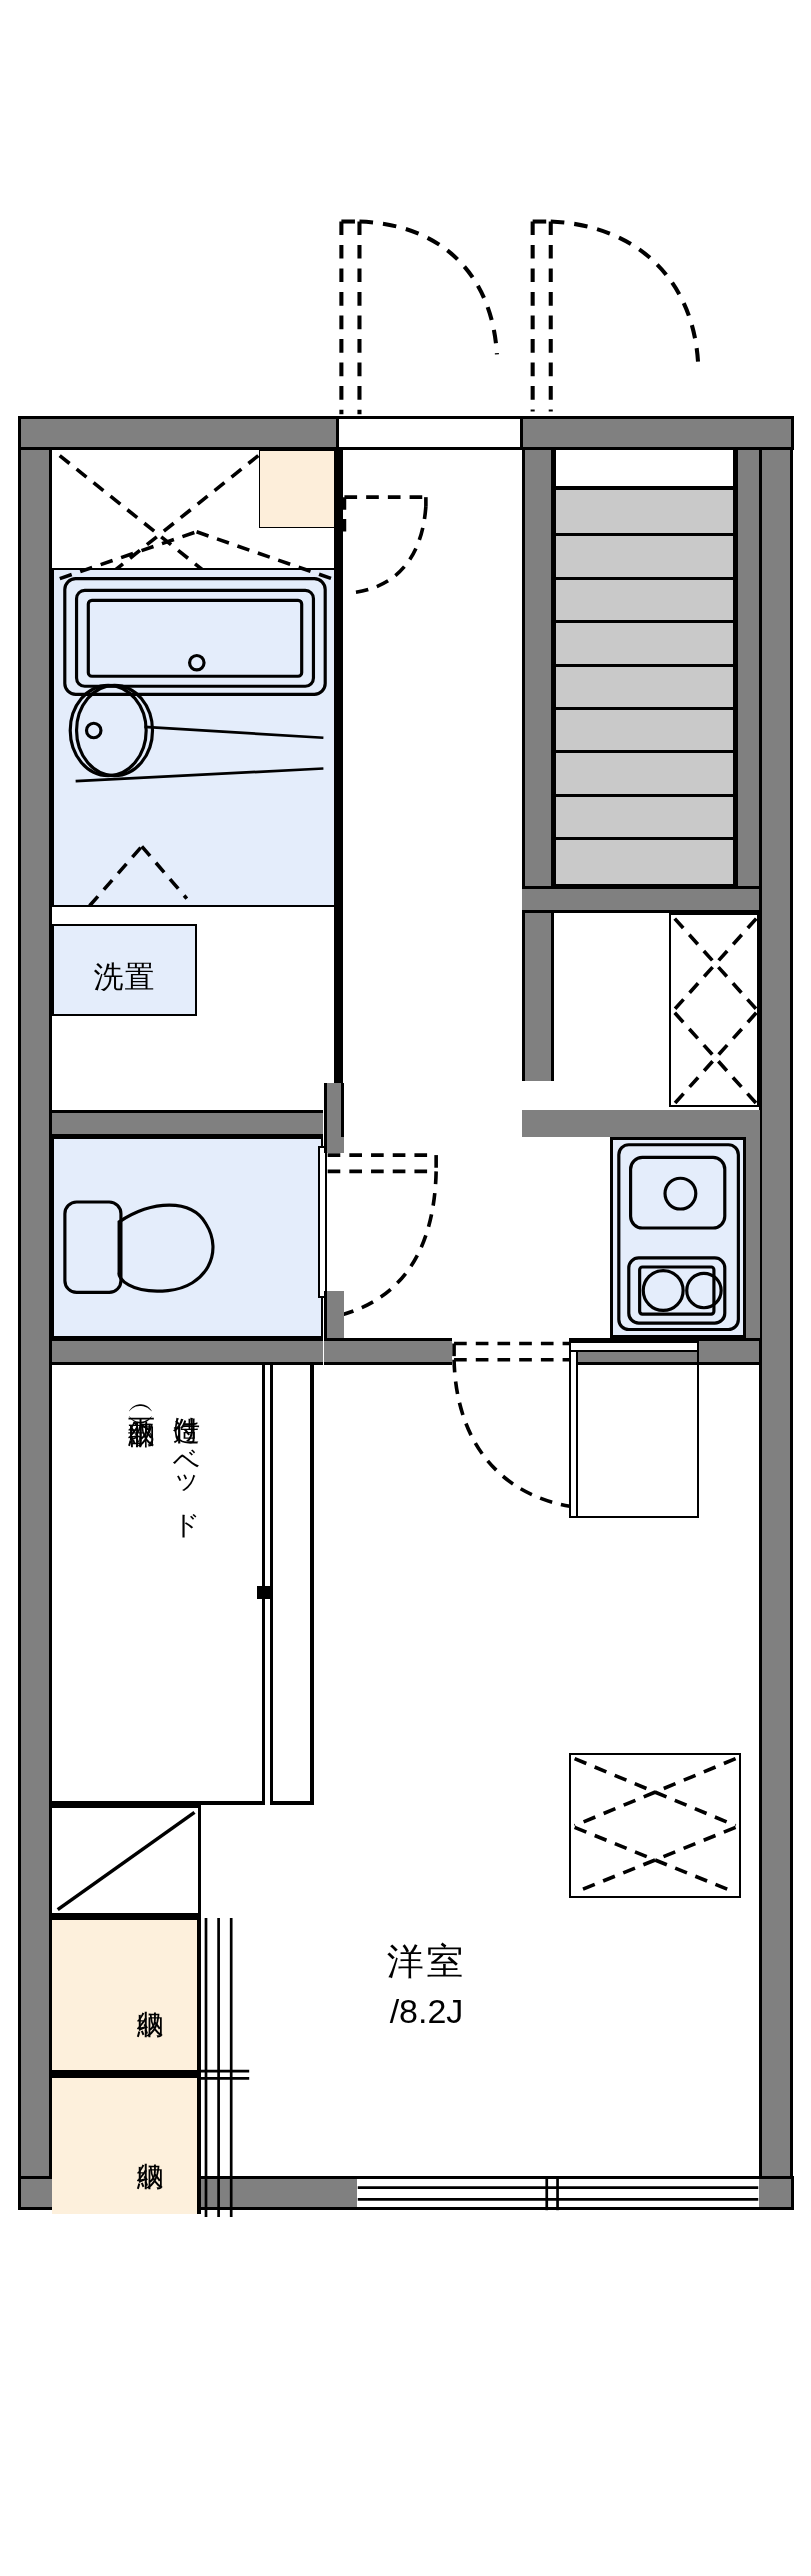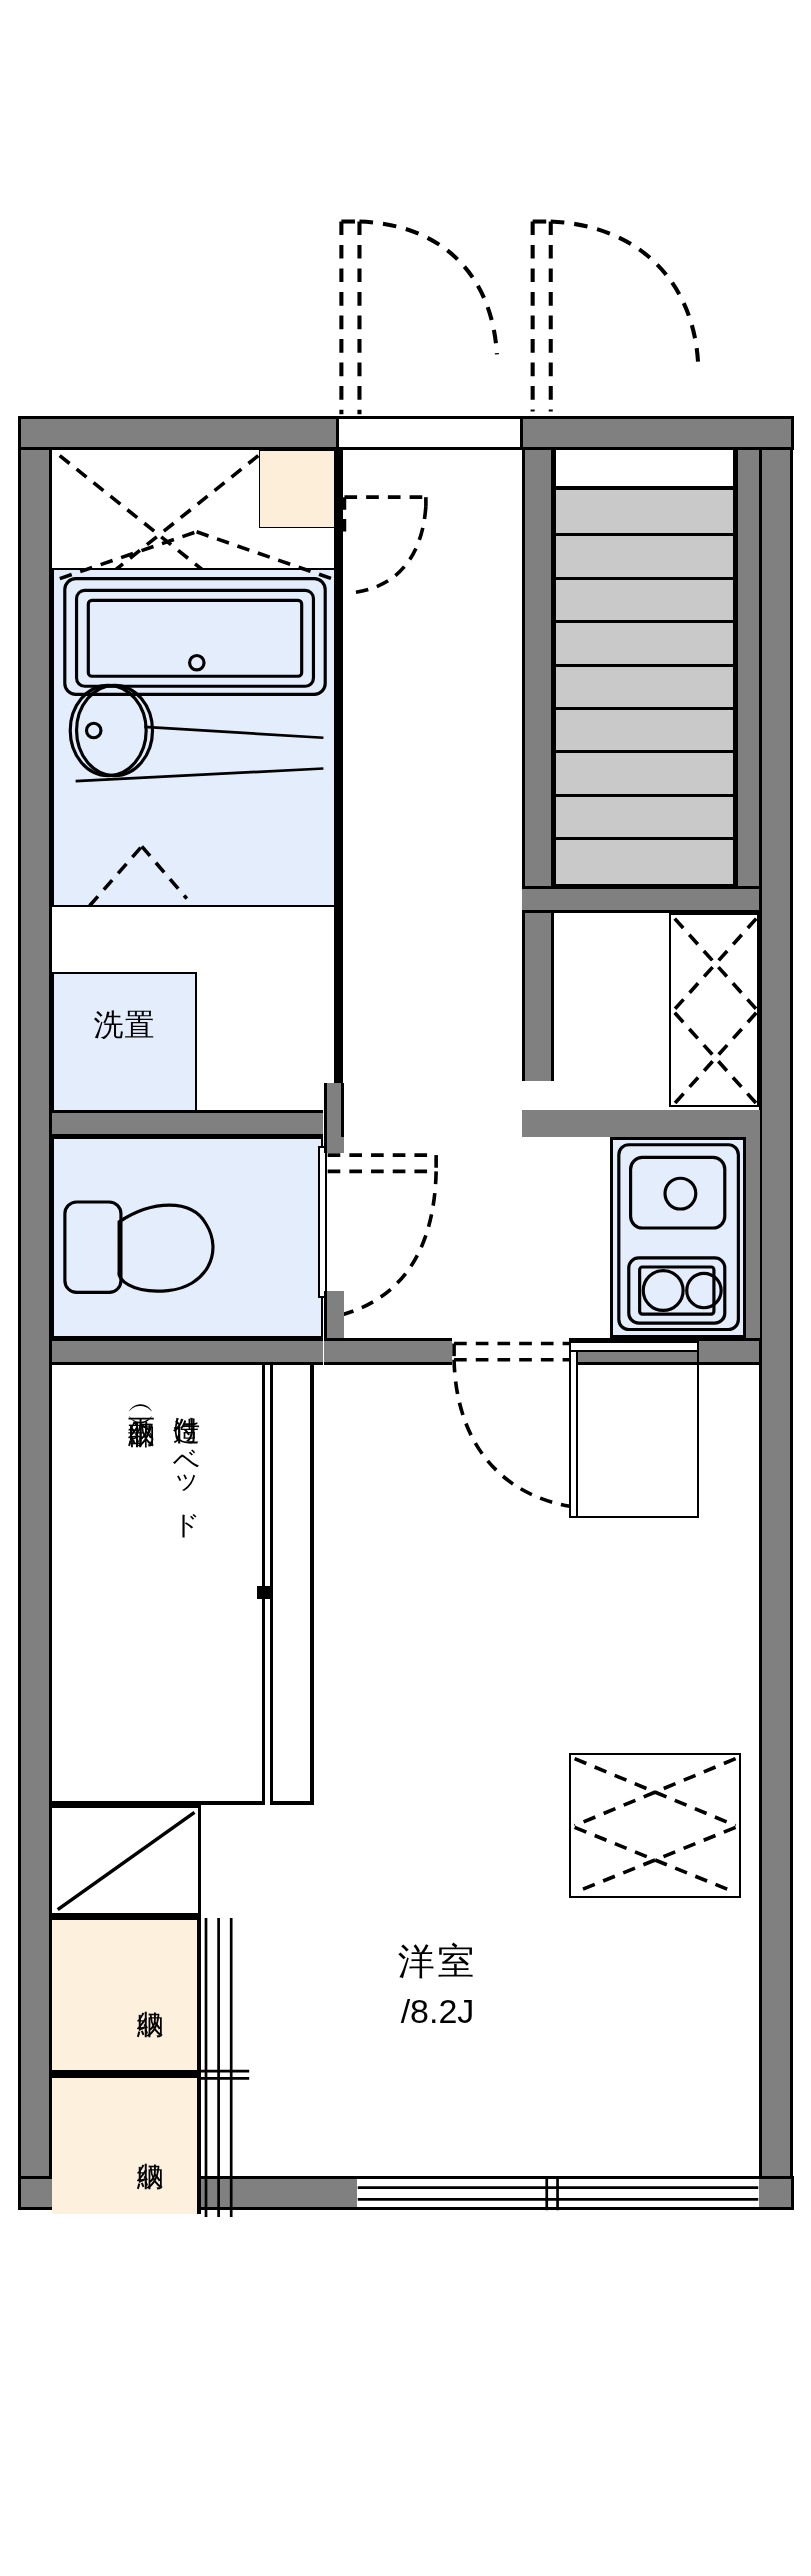--- a/index.html
+++ b/index.html
@@ -164,21 +164,21 @@
     <rect class="fixt" x="17" y="17" width="262" height="106" rx="9"></rect>
     <rect class="fixt" x="30" y="28" width="236" height="84" rx="4"></rect>
     <circle class="fixt-n" cx="150" cy="97" r="8"></circle>
     <ellipse class="fixt-n" cx="59" cy="172" rx="42" ry="50"></ellipse>
     <ellipse class="fixt-n" cx="52" cy="172" rx="42" ry="50"></ellipse>
     <circle class="fixt-n" cx="36" cy="172" r="8"></circle>
     <path class="solid-l" d="M 92 168 L 290 180"></path>
     <path class="solid-l" d="M 16 228 L 290 214"></path>
   </svg>
 
-  <div class="abs fill-blue ol" style="left:52px; top:972px; width:145px; height:150px;">
+  <div class="abs fill-blue ol" style="left:52px; top:924px; width:145px; height:92px;">
     <span class="abs lbl small-jp" style="left:0; top:36px; width:100%;">洗置</span>
   </div>
 
   <div class="abs fill-blue ol" style="left:52px; top:1137px; width:271px; height:201px;"></div>
 
   <svg class="abs" style="left:63px; top:1193px; width:190px; height:113px;" viewBox="0 0 210 125" width="190" height="113">
     <rect class="fixt" x="2" y="10" width="62" height="100" rx="13"></rect>
     <path class="fixt-n" d="M 62 32 C 98 8 142 6 158 34 C 178 66 158 104 116 108 C 74 112 60 94 62 88 Z"></path>
   </svg>
 
@@ -281,19 +281,19 @@
   </svg>
 
   <div class="abs" style="left:357px; top:2176px; width:402px; height:34px; background:#fff; border-top:3.6px solid #000; border-bottom:3.6px solid #000;"></div>
   <svg class="abs" style="left:357px; top:2176px; width:402px; height:36px;" viewBox="0 0 445 40" width="402" height="36">
     <path class="solid-l" d="M 0 13 L 445 13"></path>
     <path class="solid-l" d="M 0 26 L 445 26"></path>
     <path class="solid-l" d="M 210 2 L 210 38"></path>
     <path class="solid-l" d="M 222 2 L 222 38"></path>
   </svg>
 
-  <div class="abs" style="left:293px; top:1943px; width:289px; text-align:center;">
+  <div class="abs" style="left:282px; top:1943px; width:289px; text-align:center;">
     <div class="lbl room-name">洋室</div>
     <div class="lbl room-area" style="margin-top:14px;">/8.2J</div>
   </div>
 
 </div>
 
 
 </body></html>

